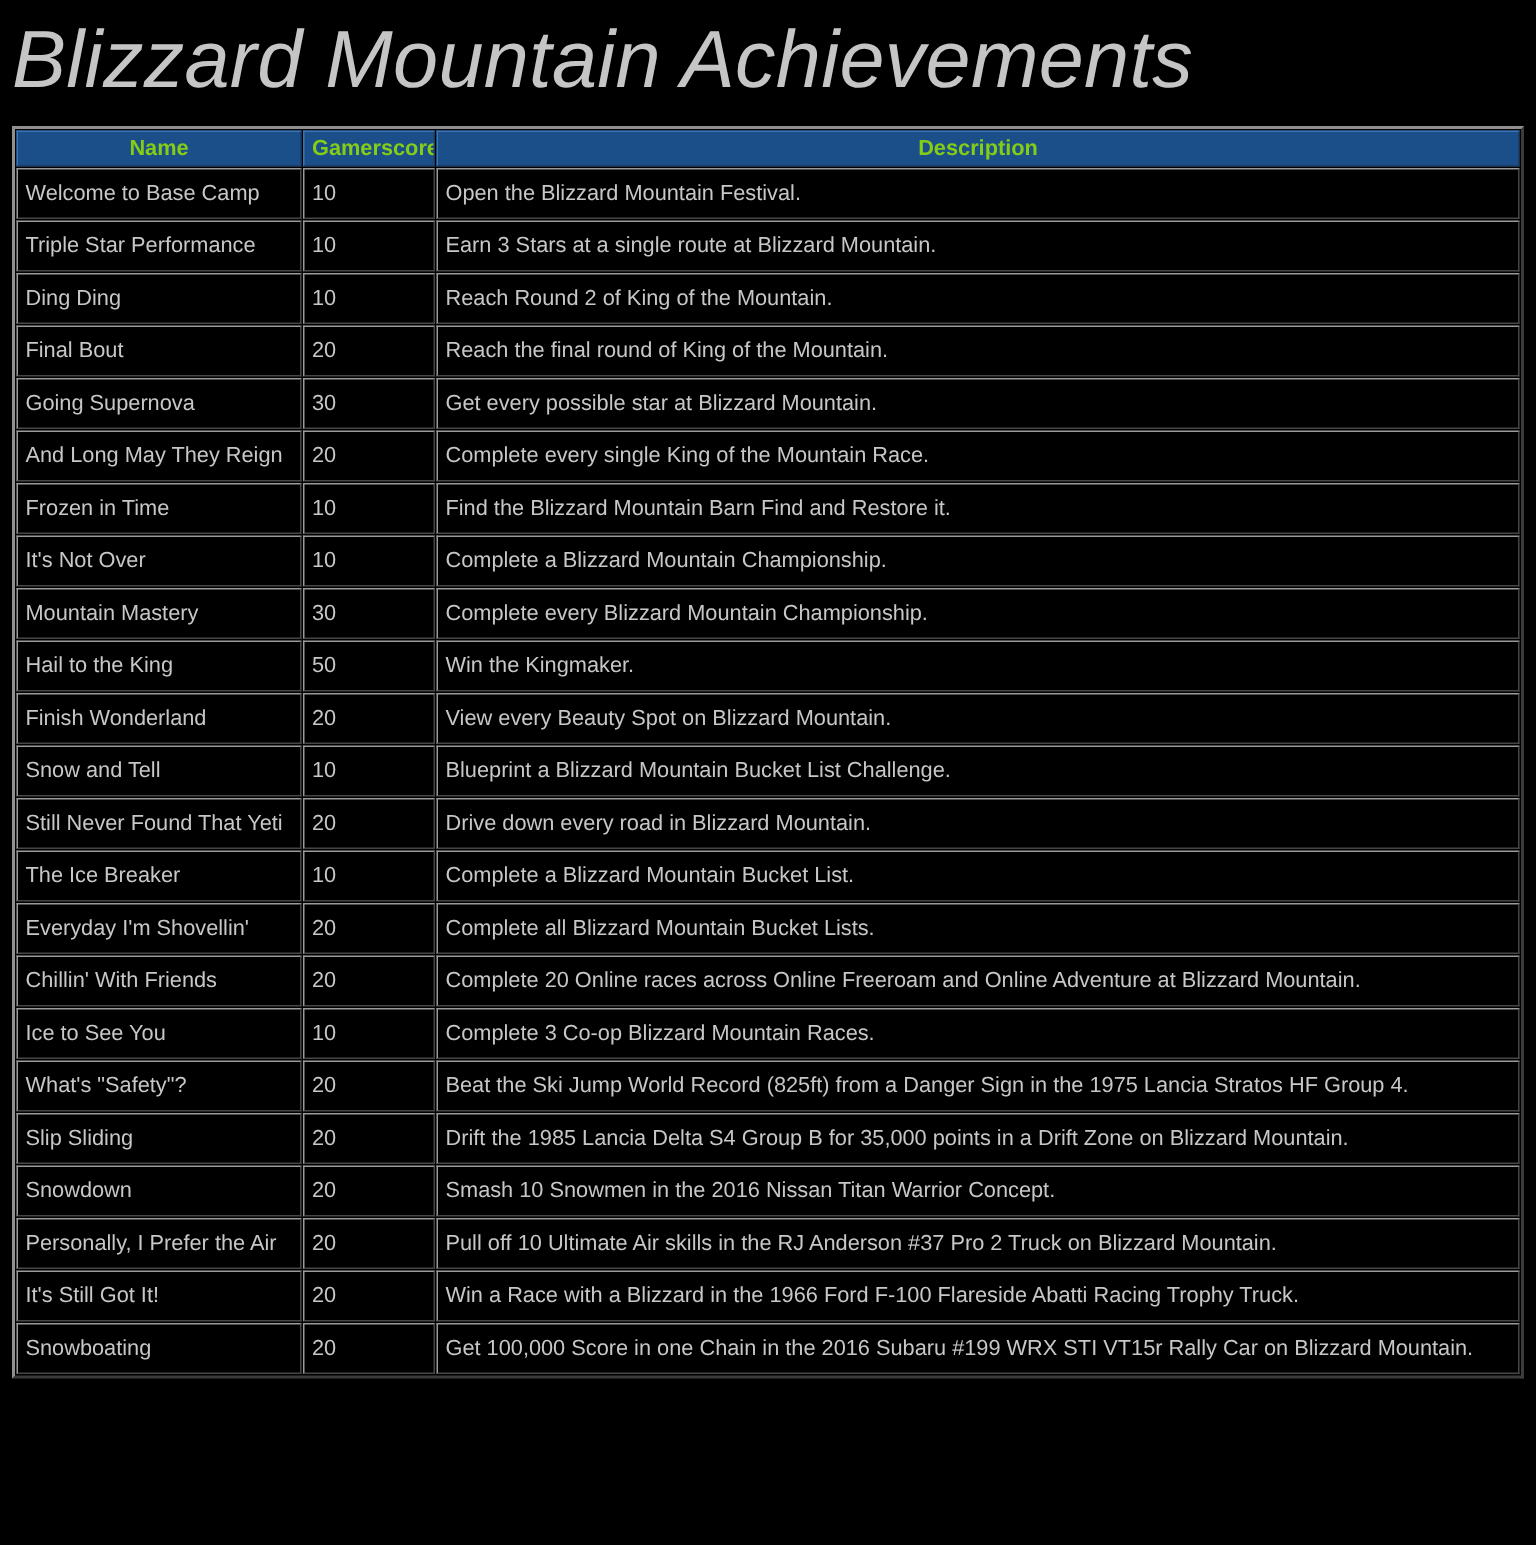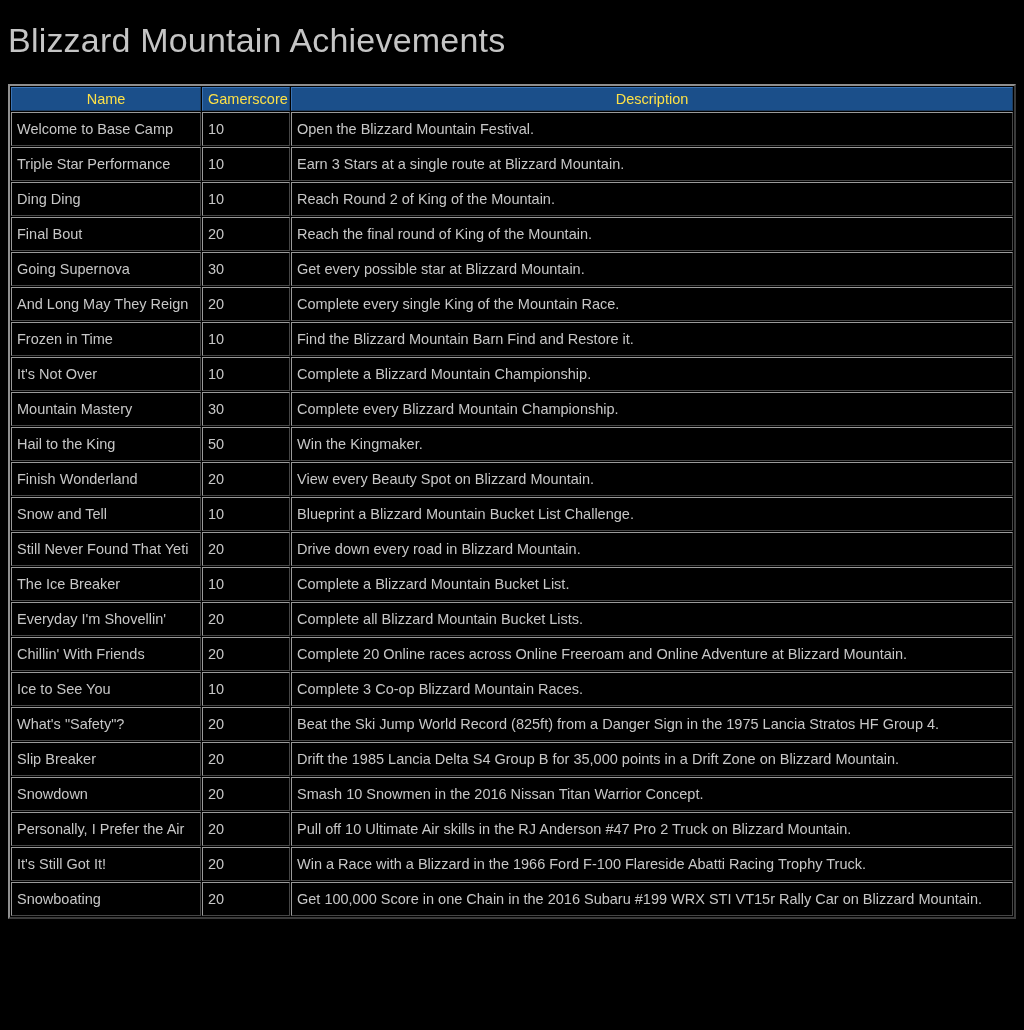--- a/index.html
+++ b/index.html
@@ -10,28 +10,29 @@
     width: 1024px;
     height: 1030px;
     overflow: hidden;
   }
   body {
     font-family: "Liberation Sans", sans-serif;
     color: #c7c7c7;
   }
 
   #page-title {
-    font-size: 34px;
+    font-size: 54px;
     font-weight: 300;
     color: #c5c5c5;
     letter-spacing: 0.2px;
     margin: 0;
     padding: 12px 0 0 8px;
     line-height: 56px;
     white-space: nowrap;
+    font-style: italic;
   }
 
   .table-wrap {
     padding: 0 8px;
     margin-top: 16px;
   }
 
   table.achievements {
     width: 1008px;
     border-collapse: separate;
@@ -50,22 +51,22 @@
     height: 26px;
     padding: 3px 5px;
     vertical-align: middle;
     white-space: nowrap;
     overflow: hidden;
     text-overflow: clip;
   }
 
   table.achievements thead th {
     background: #1b4f8a;
-    color: #fde047;
-    font-weight: normal;
+    color: #84cc16;
+    font-weight: bold;
     text-align: center;
     border: 1px outset #3b74b5;
     height: 18px;
     padding: 2px 5px;
     font-size: 14.5px;
   }
 
   table.achievements td {
     color: #c7c7c7;
     text-align: left;
@@ -179,33 +180,33 @@
           <td>Ice to See You</td>
           <td>10</td>
           <td>Complete 3 Co-op Blizzard Mountain Races.</td>
         </tr>
         <tr>
           <td>What's "Safety"?</td>
           <td>20</td>
           <td>Beat the Ski Jump World Record (825ft) from a Danger Sign in the 1975 Lancia Stratos HF Group 4.</td>
         </tr>
         <tr>
-          <td>Slip Breaker</td>
+          <td>Slip Sliding</td>
           <td>20</td>
           <td>Drift the 1985 Lancia Delta S4 Group B for 35,000 points in a Drift Zone on Blizzard Mountain.</td>
         </tr>
         <tr>
           <td>Snowdown</td>
           <td>20</td>
           <td>Smash 10 Snowmen in the 2016 Nissan Titan Warrior Concept.</td>
         </tr>
         <tr>
           <td>Personally, I Prefer the Air</td>
           <td>20</td>
-          <td>Pull off 10 Ultimate Air skills in the RJ Anderson #47 Pro 2 Truck on Blizzard Mountain.</td>
+          <td>Pull off 10 Ultimate Air skills in the RJ Anderson #37 Pro 2 Truck on Blizzard Mountain.</td>
         </tr>
         <tr>
           <td>It's Still Got It!</td>
           <td>20</td>
           <td>Win a Race with a Blizzard in the 1966 Ford F-100 Flareside Abatti Racing Trophy Truck.</td>
         </tr>
         <tr>
           <td>Snowboating</td>
           <td>20</td>
           <td>Get 100,000 Score in one Chain in the 2016 Subaru #199 WRX STI VT15r Rally Car on Blizzard Mountain.</td>

